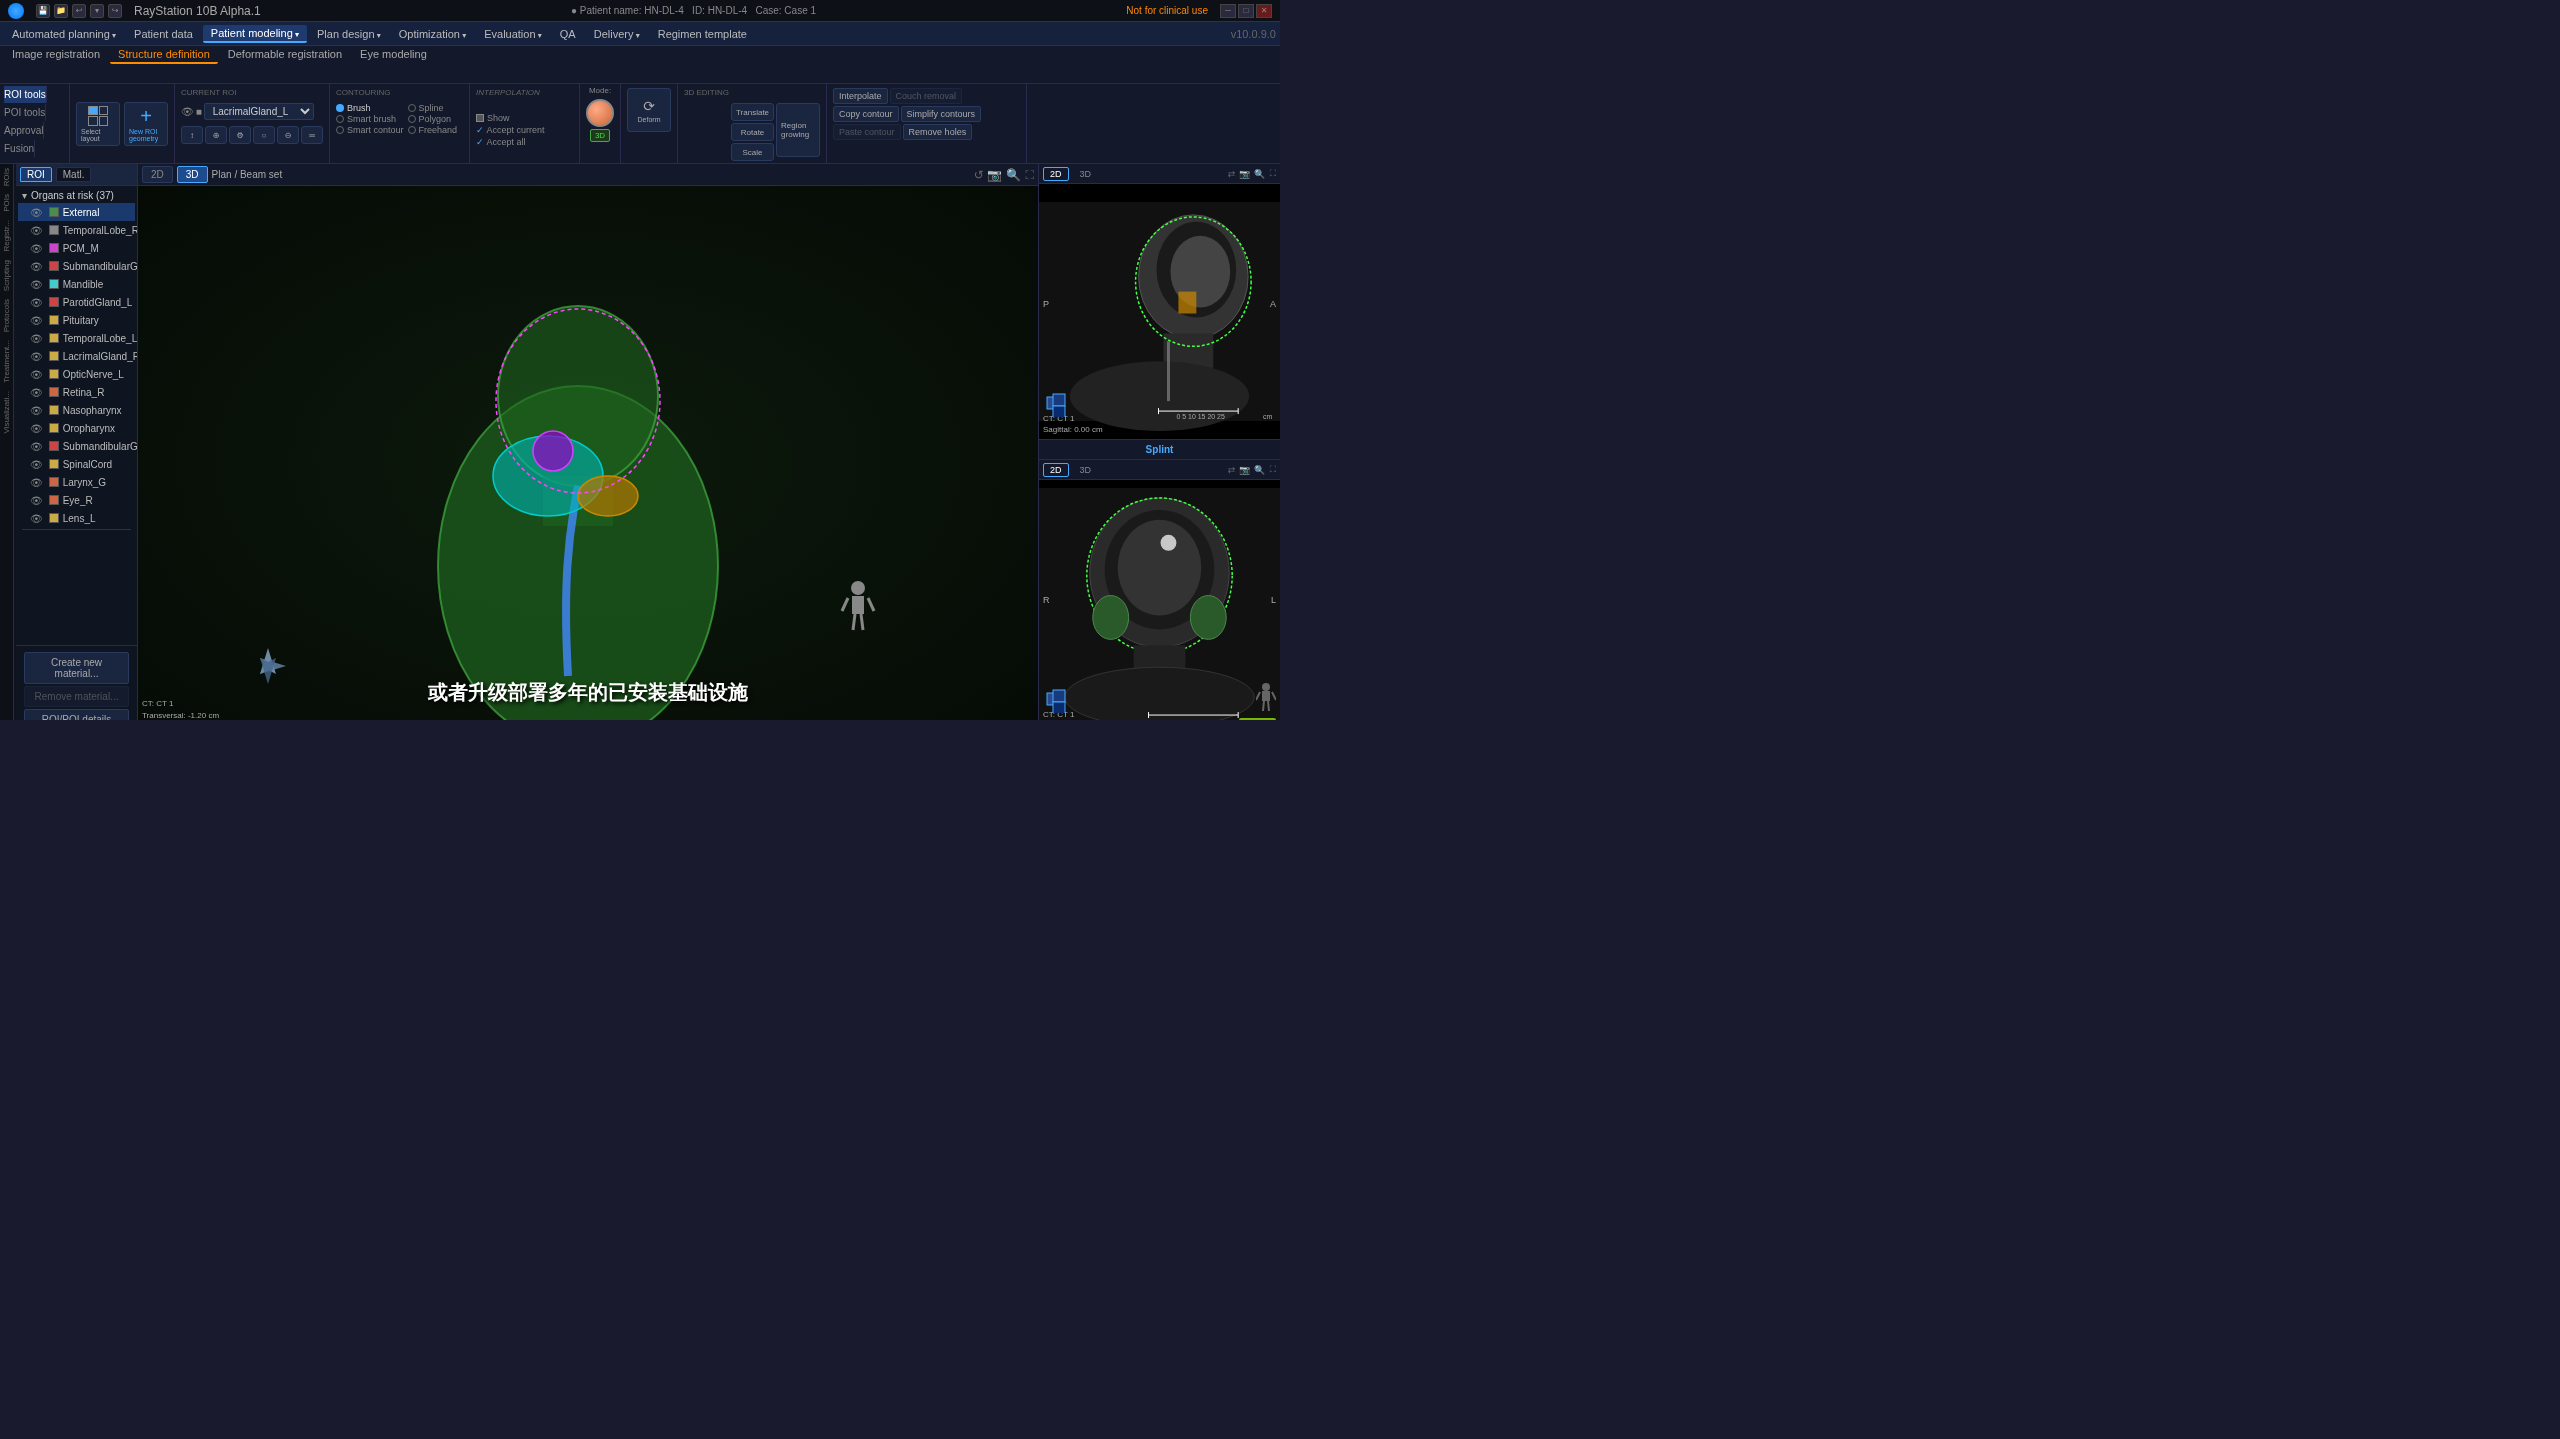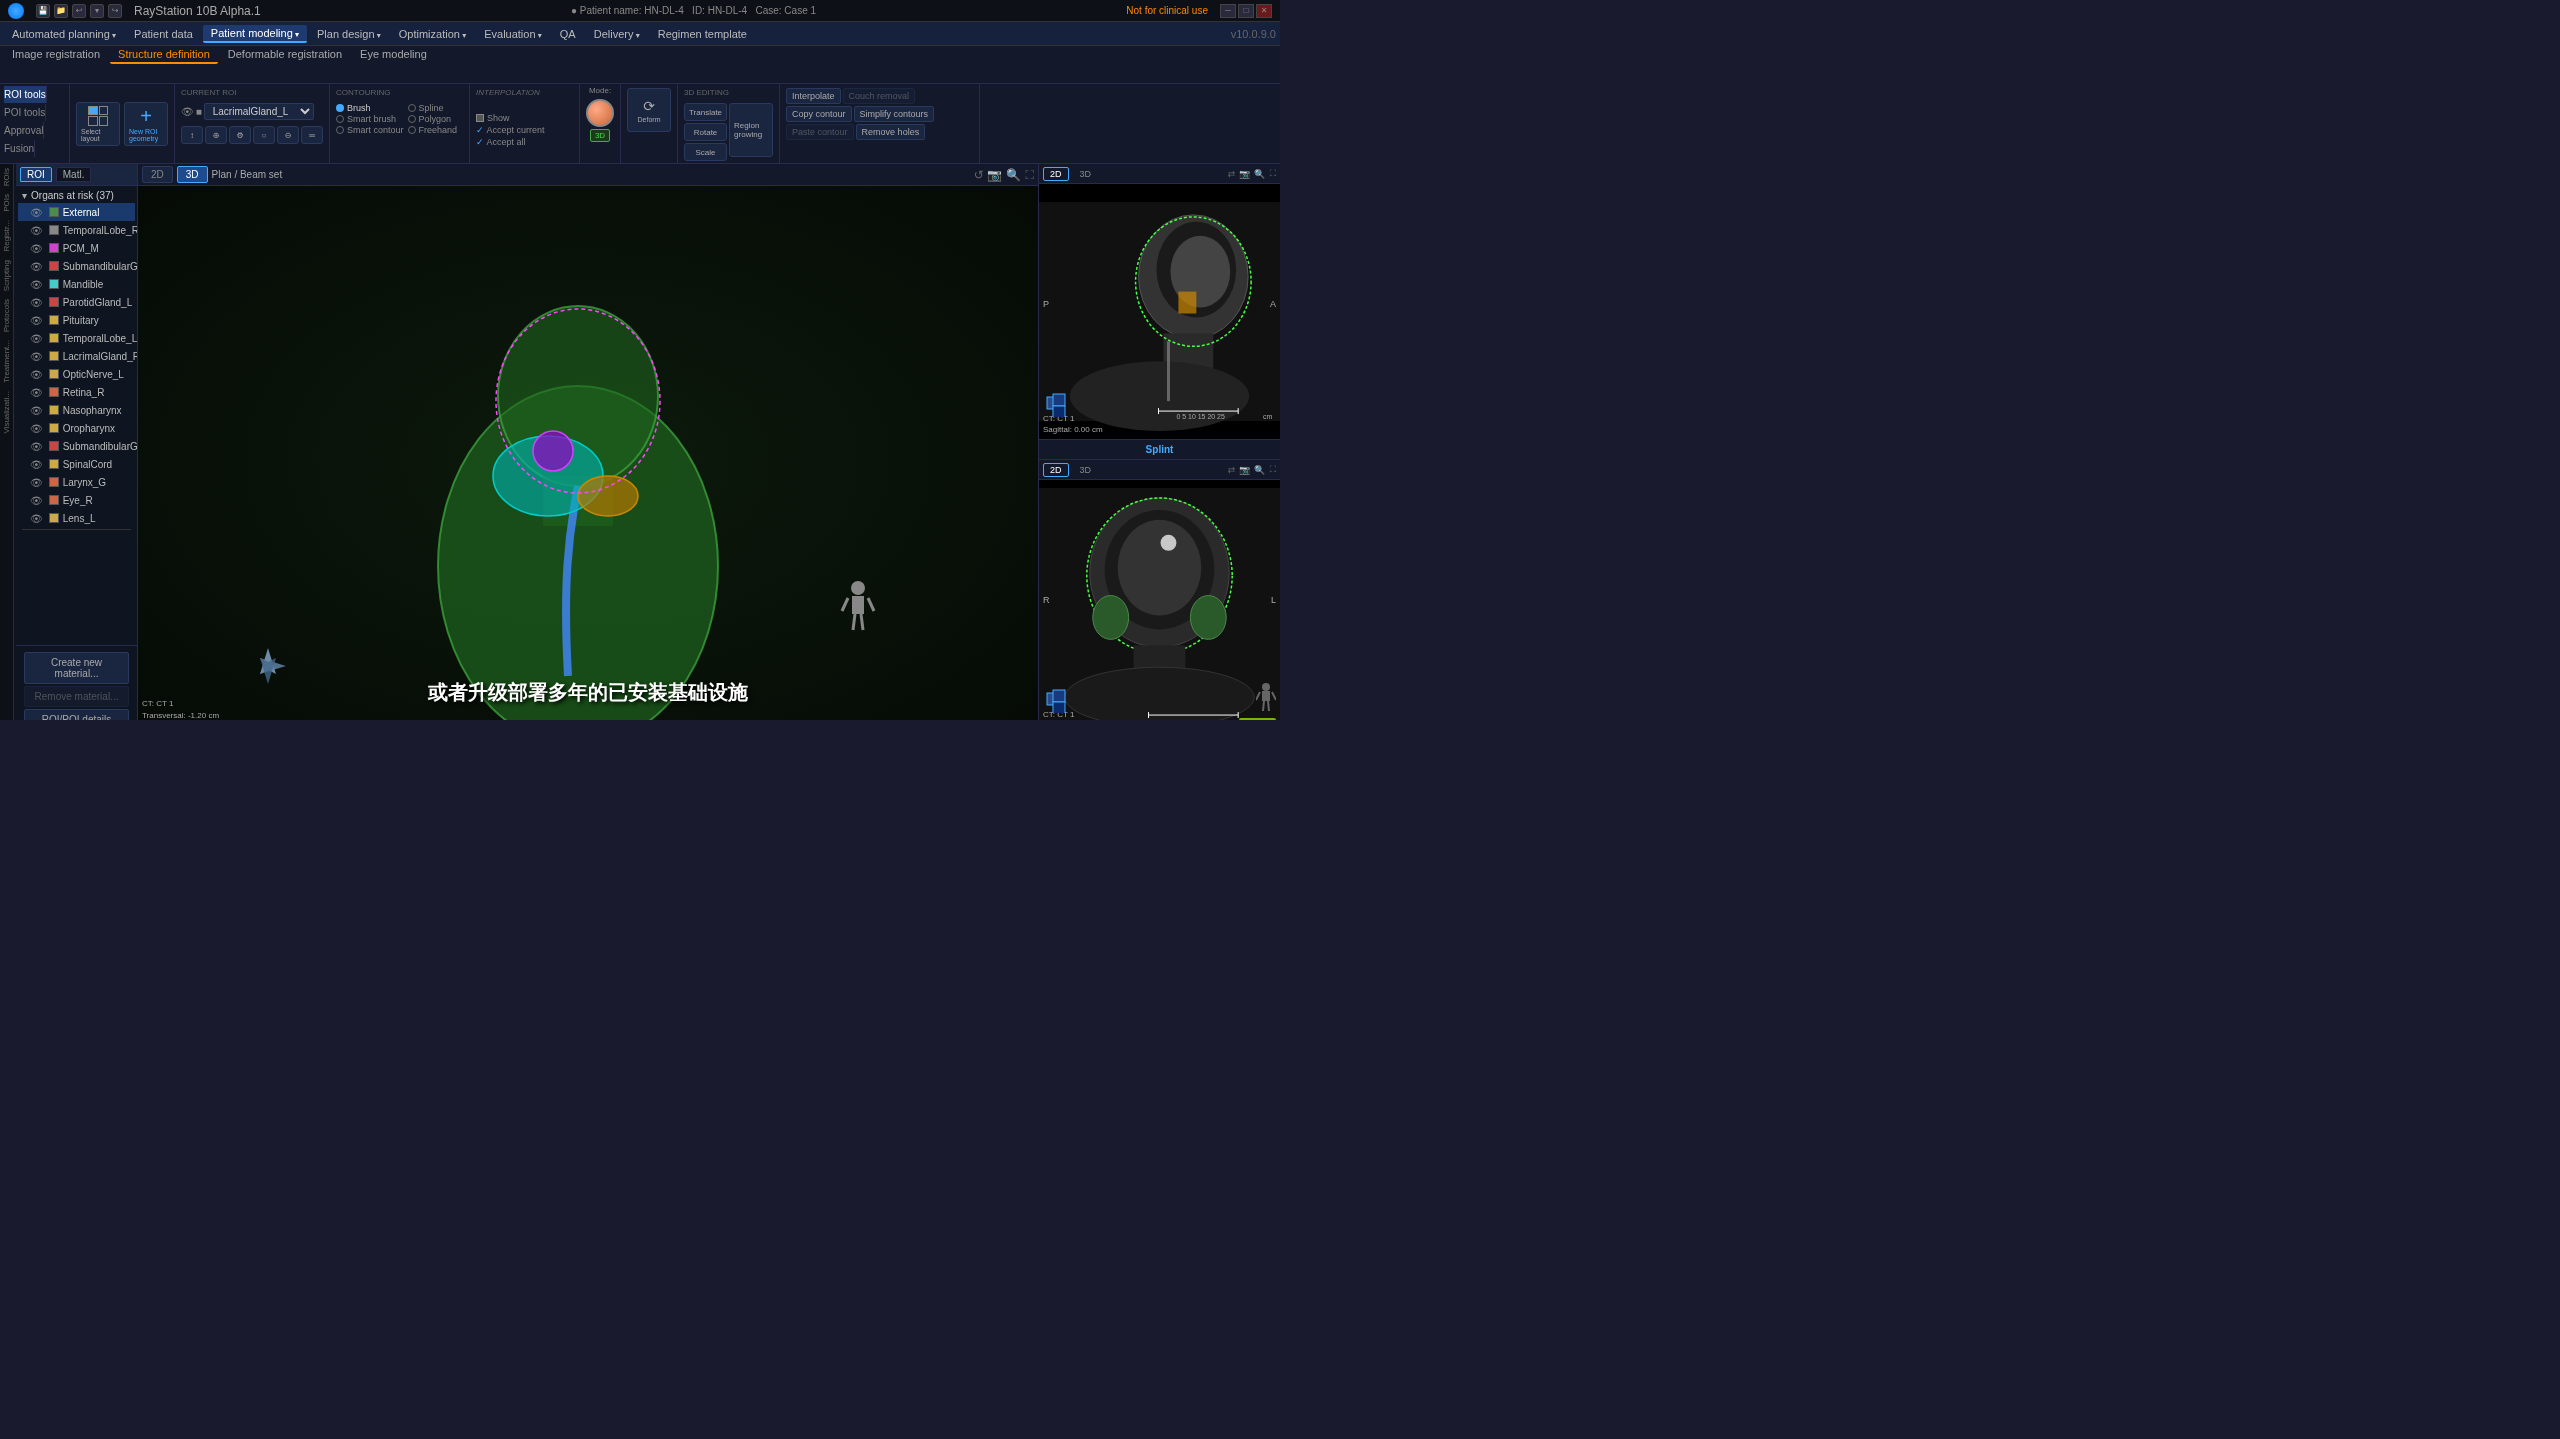--- a/index.html
+++ b/index.html
@@ -600,21 +600,21 @@
   </div>
   <div class="toolbar-section" style="flex-direction:column;align-items:center;gap:2px;min-width:50px;">
     <div class="tool-btn large">
       <div style="font-size:14px;">⟳</div>
       <div style="font-size:7px;">Deform</div>
     </div>
   </div>
 
   <div class="toolbar-section" style="flex-direction:column;align-items:flex-start;min-width:100px;">
     <div style="font-size:8px;color:#666;margin-bottom:2px;">3D EDITING</div>
-    <div style="display:flex;gap:2px;">
+    <div style="display:flex;gap:2px;margin-left:47px;">
       <div style="display:flex;flex-direction:column;gap:2px;">
         <div class="tool-btn small" style="width:auto;padding:1px 4px;">
           <span style="font-size:8px;">Translate</span>
         </div>
         <div class="tool-btn small" style="width:auto;padding:1px 4px;">
           <span style="font-size:8px;">Rotate</span>
         </div>
         <div class="tool-btn small" style="width:auto;padding:1px 4px;">
           <span style="font-size:8px;">Scale</span>
         </div>

